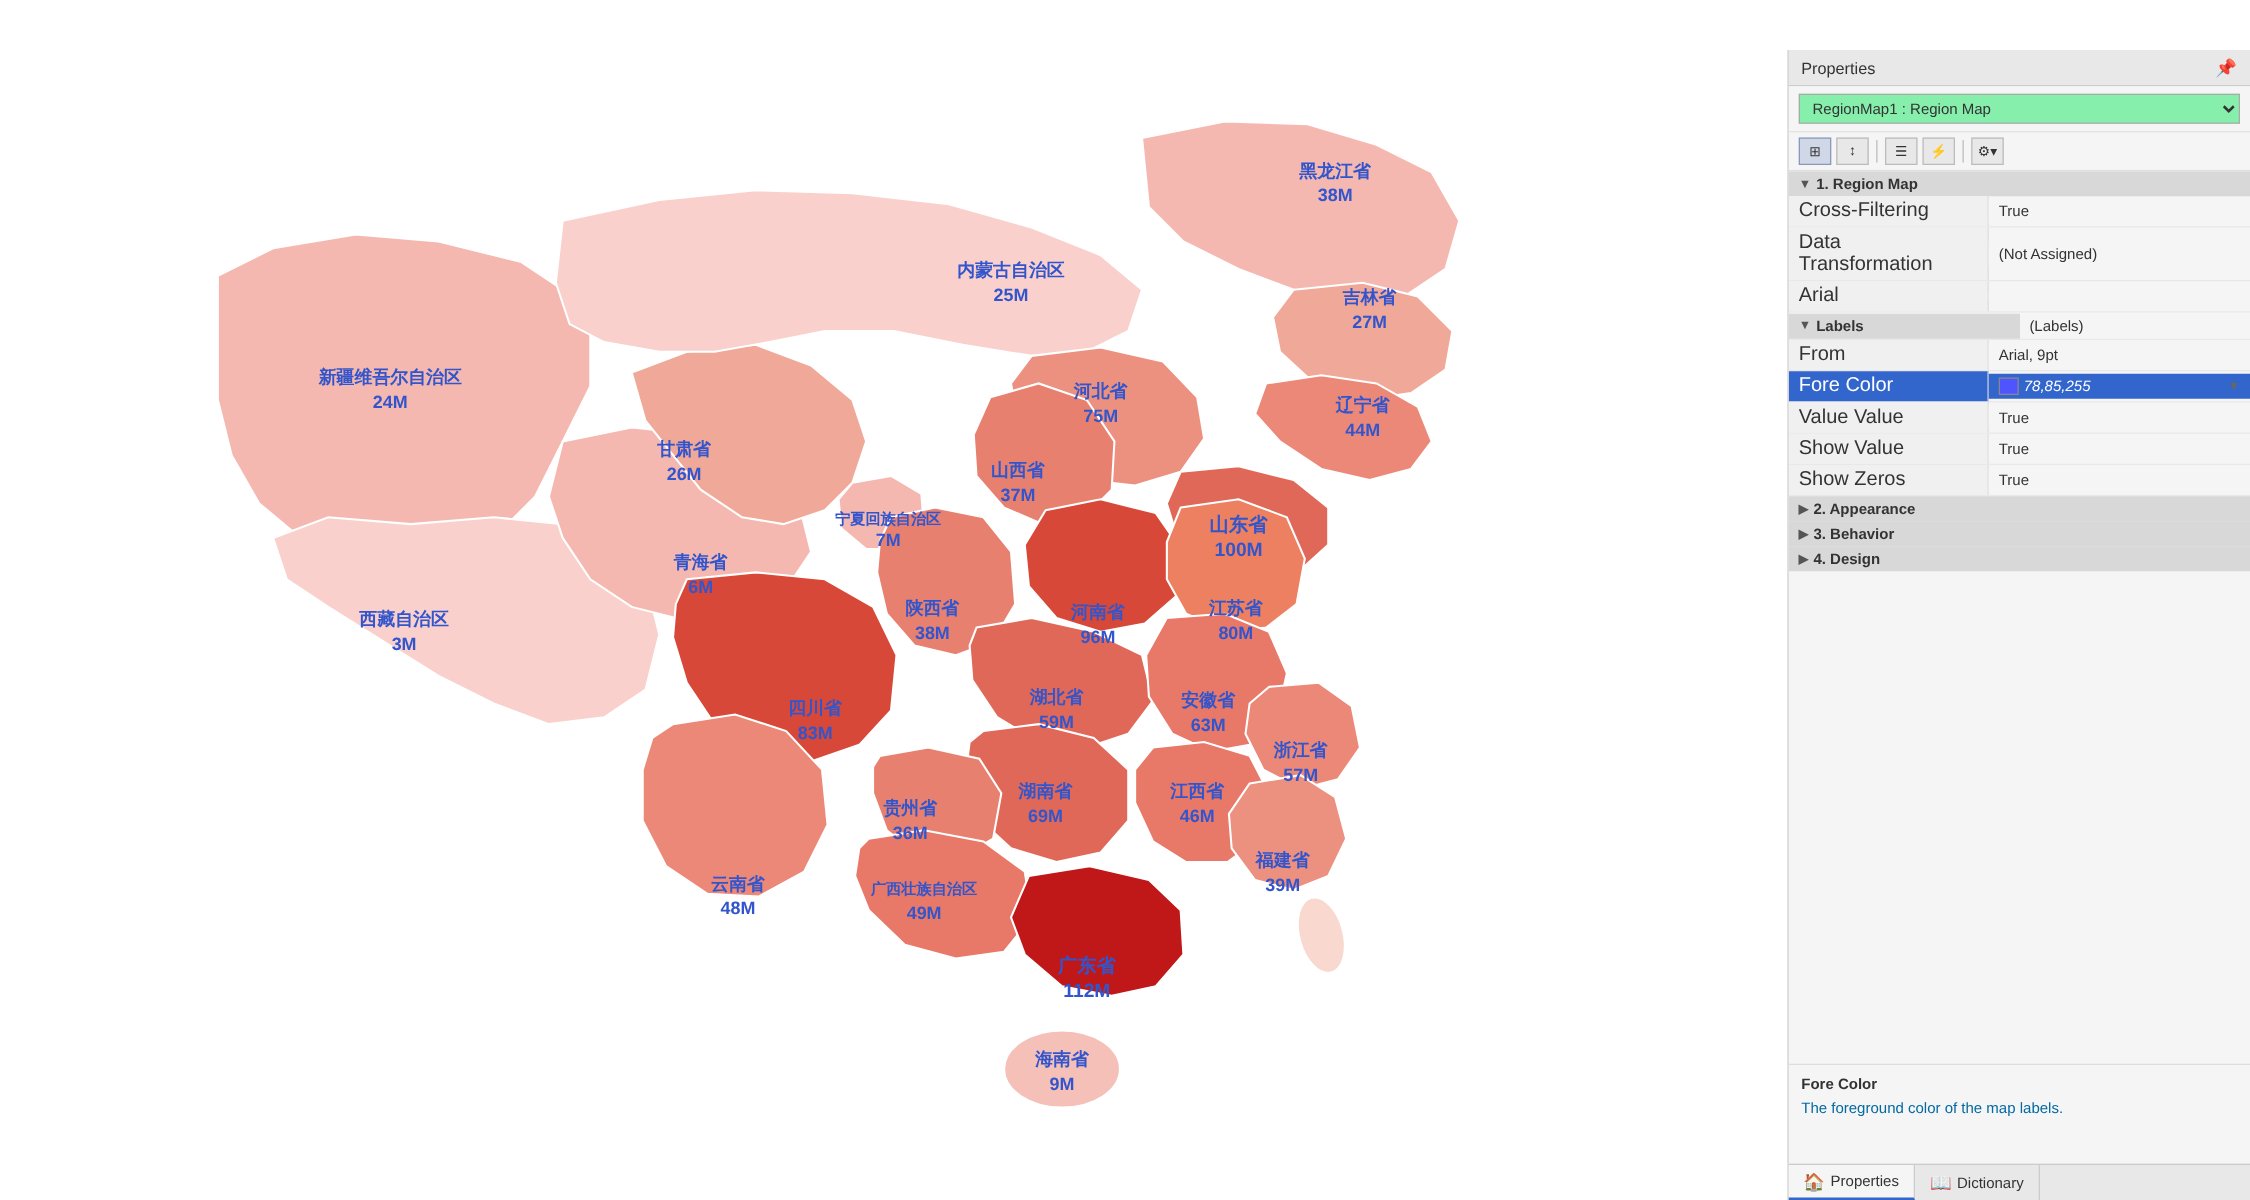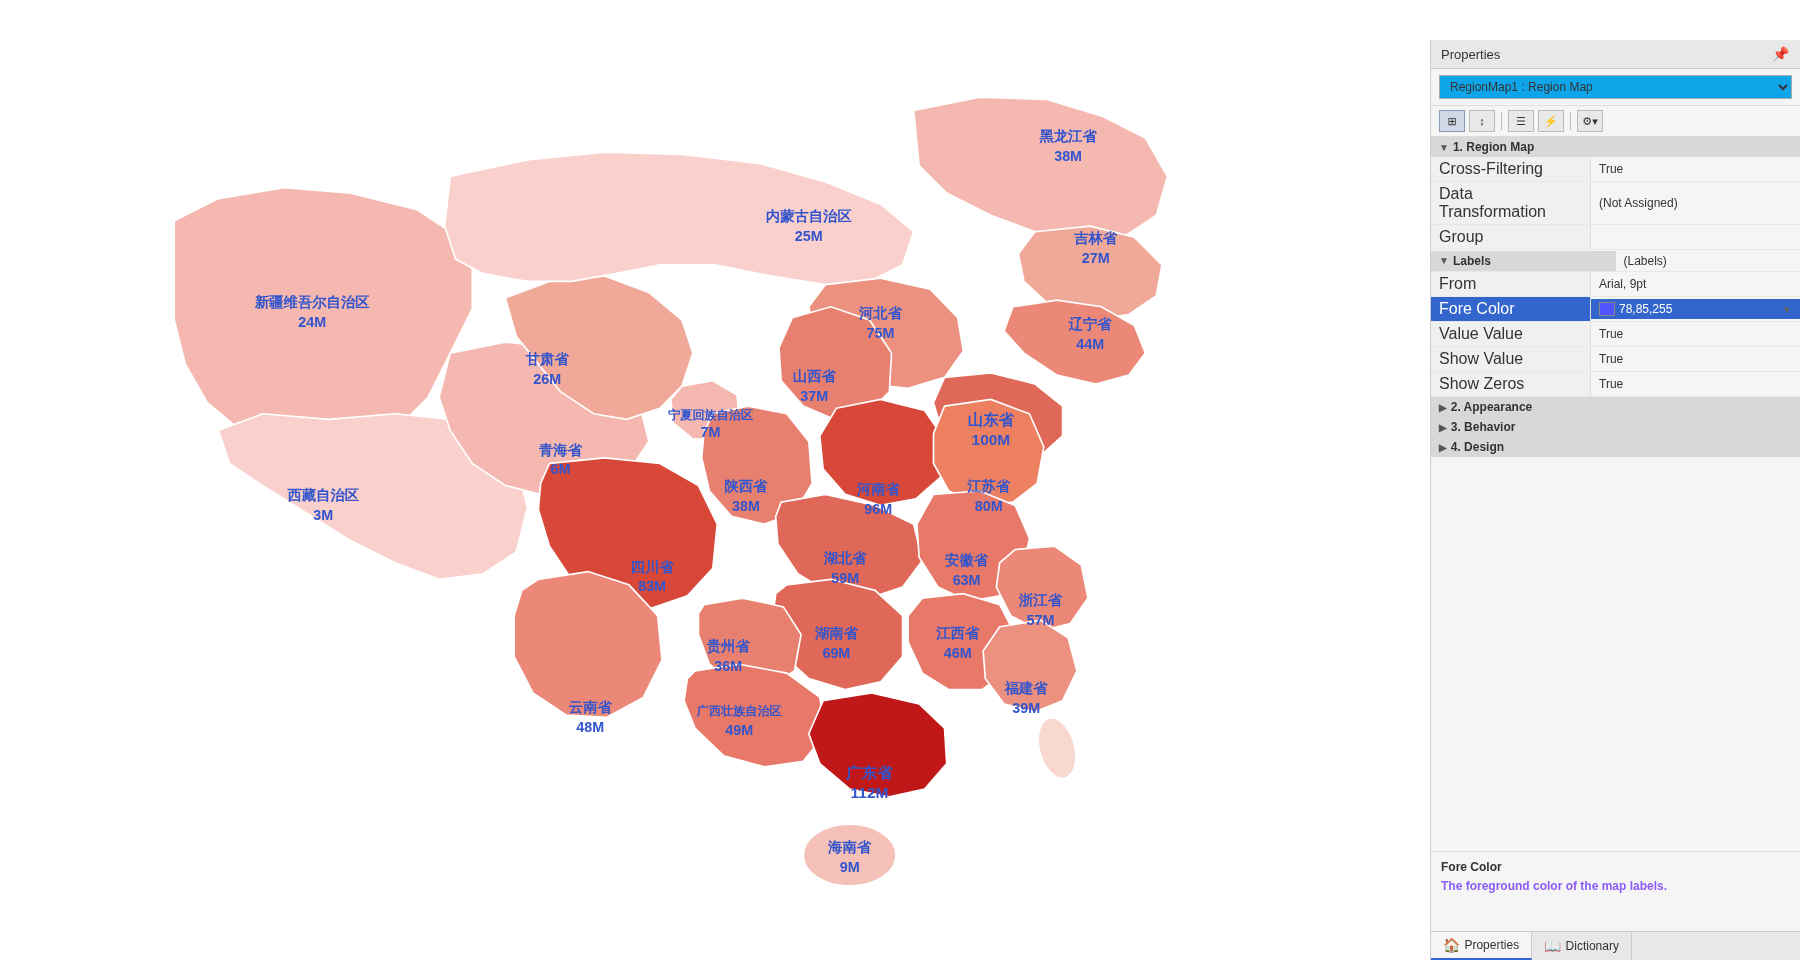--- a/index.html
+++ b/index.html
@@ -63,21 +63,21 @@
       padding: 6px 8px;
       background: #f5f5f5;
       border-bottom: 1px solid #ddd;
       display: flex;
       align-items: center;
     }
 
     .panel-dropdown {
       flex: 1;
       border: 1px solid #aaa;
-      background: #0ea5e9;
+      background: #86efac;
       padding: 3px 6px;
       font-size: 12px;
       color: #333;
     }
 
     .panel-toolbar {
       display: flex;
       align-items: center;
       padding: 4px 8px;
       background: #f5f5f5;
@@ -193,23 +193,22 @@
       color: #333;
       min-height: 80px;
     }
 
     .info-title {
       font-weight: bold;
       margin-bottom: 4px;
     }
 
     .info-text {
-      color: #8b5cf6;
+      color: #0369a1;
       line-height: 1.4;
-      font-weight: bold;
     }
 
     .panel-footer-tabs {
       display: flex;
       border-top: 1px solid #ccc;
       background: #e8e8e8;
     }
 
     .footer-tab {
       display: flex;
@@ -406,40 +405,40 @@
     </div>
     <div class="prop-row">
       <div class="prop-label">Cross-Filtering</div>
       <div class="prop-value no-bg">True</div>
     </div>
     <div class="prop-row">
       <div class="prop-label">Data Transformation</div>
       <div class="prop-value no-bg">(Not Assigned)</div>
     </div>
     <div class="prop-row">
-      <div class="prop-label">Group</div>
+      <div class="prop-label">Arial</div>
       <div class="prop-value no-bg"></div>
     </div>
 
     <div class="prop-row">
       <div class="prop-section-header" style="flex:1; cursor:pointer;">
         <span class="arrow">▼</span>
         <span>Labels</span>
       </div>
       <div class="prop-value no-bg" style="width:auto; padding: 3px 8px;">(Labels)</div>
     </div>
 
     <div class="prop-row">
       <div class="prop-label">From</div>
       <div class="prop-value no-bg">Arial, 9pt</div>
     </div>
 
     <div class="prop-row" style="cursor:pointer;">
       <div class="prop-label selected">Fore Color</div>
-      <div class="prop-value" style="background:#3366cc; color:white;">
+      <div class="prop-value" style="background:#3366cc; color:white;font-style:italic;">
         <span class="color-swatch" style="background:#4e55ff; border-color:#888;"></span>
         <span>78,85,255</span>
         <span class="prop-dropdown-arrow">▼</span>
       </div>
     </div>
 
 
     <div class="prop-row">
       <div class="prop-label">Value Value</div>
       <div class="prop-value no-bg">True</div>

